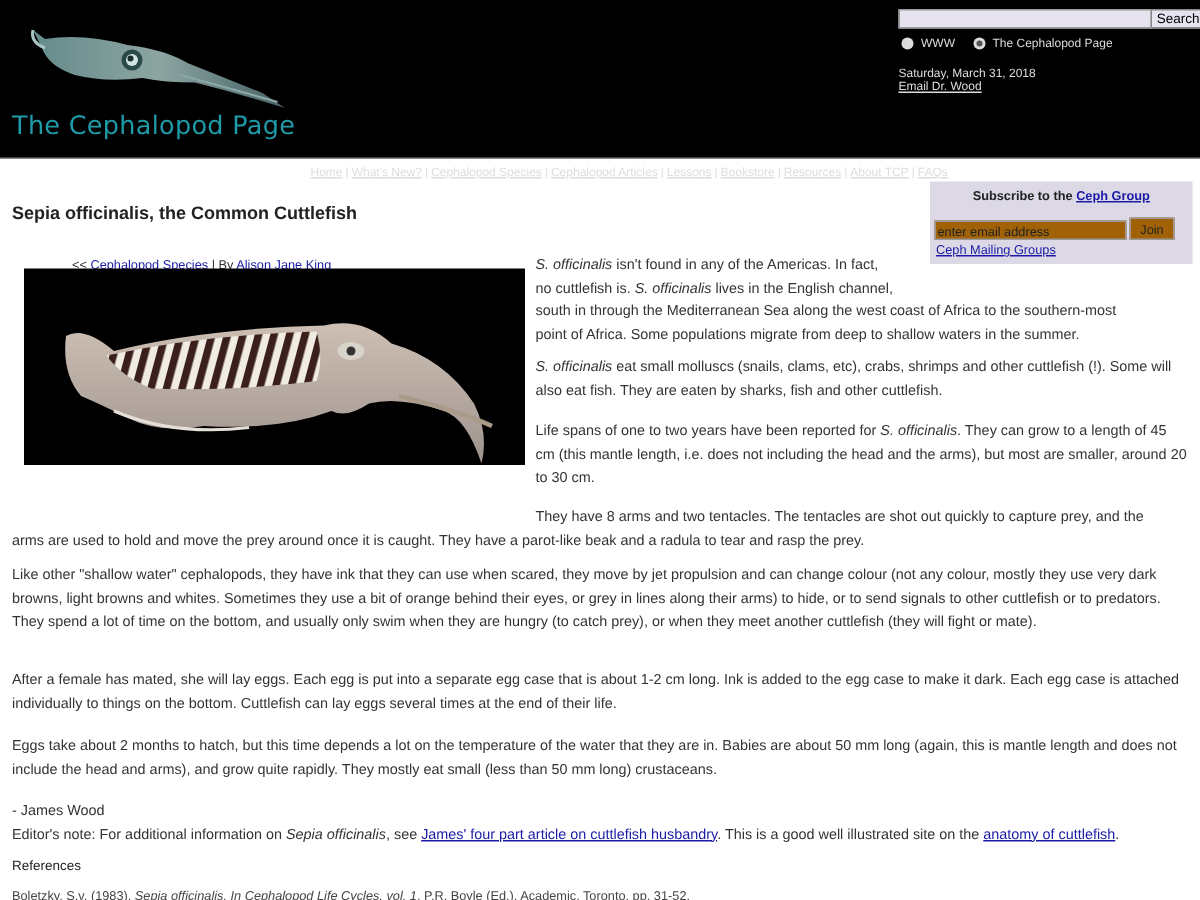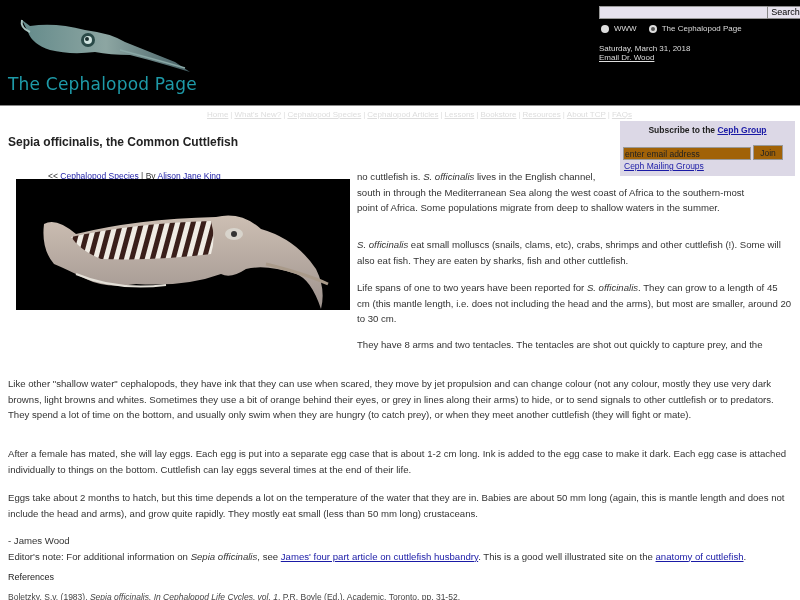--- a/index.html
+++ b/index.html
@@ -149,35 +149,37 @@
 </div>
 
 <div id="subscribe-box">
   <div id="subscribe-title"><span>Subscribe to the </span><a href="#">Ceph Group</a></div>
   <input id="email-input" type="text" value="enter email address" style="">
   <button id="join-button">Join</button>
   <a id="mailing-link" href="#">Ceph Mailing Groups</a>
 </div>
 
 <div class="para" style="left:357px; top:169px; width:440px;">
+  <div><i>S. officinalis</i><span> isn't found in any of the Americas. In fact,</span></div>
   <div><span>no cuttlefish is. </span><i>S. officinalis</i><span> lives in the English channel,</span></div>
   <div>south in through the Mediterranean Sea along the west coast of Africa to the southern-most</div>
   <div>point of Africa. Some populations migrate from deep to shallow waters in the summer.</div>
 </div>
 
 <div class="para" style="left:357px; top:237px; width:436px;">
   <i>S. officinalis</i><span> eat small molluscs (snails, clams, etc), crabs, shrimps and other cuttlefish (!). Some will also eat fish. They are eaten by sharks, fish and other cuttlefish.</span>
 </div>
 
 <div class="para" style="left:357px; top:280px; width:436px;">
   <span>Life spans of one to two years have been reported for </span><i>S. officinalis</i><span>. They can grow to a length of 45 cm (this mantle length, i.e. does not including the head and the arms), but most are smaller, around 20 to 30 cm.</span>
 </div>
 
 <div class="para" style="left:8px; top:337px; width:785px;">
   <div style="padding-left:349px;">They have 8 arms and two tentacles. The tentacles are shot out quickly to capture prey, and the</div>
+  <div>arms are used to hold and move the prey around once it is caught. They have a parot-like beak and a radula to tear and rasp the prey.</div>
 </div>
 
 <div class="para" style="left:8px; top:376px; width:785px;">Like other "shallow water" cephalopods, they have ink that they can use when scared, they move by jet propulsion and can change colour (not any colour, mostly they use very dark browns, light browns and whites. Sometimes they use a bit of orange behind their eyes, or grey in lines along their arms) to hide, or to send signals to other cuttlefish or to predators. They spend a lot of time on the bottom, and usually only swim when they are hungry (to catch prey), or when they meet another cuttlefish (they will fight or mate).</div>
 
 <div class="para" style="left:8px; top:446px; width:785px;">After a female has mated, she will lay eggs. Each egg is put into a separate egg case that is about 1-2 cm long. Ink is added to the egg case to make it dark. Each egg case is attached individually to things on the bottom. Cuttlefish can lay eggs several times at the end of their life.</div>
 
 <div class="para" style="left:8px; top:490px; width:785px;">Eggs take about 2 months to hatch, but this time depends a lot on the temperature of the water that they are in. Babies are about 50 mm long (again, this is mantle length and does not include the head and arms), and grow quite rapidly. They mostly eat small (less than 50 mm long) crustaceans.</div>
 
 <div class="para" style="left:8px; top:533px; width:785px;">
   <div>- James Wood</div>

